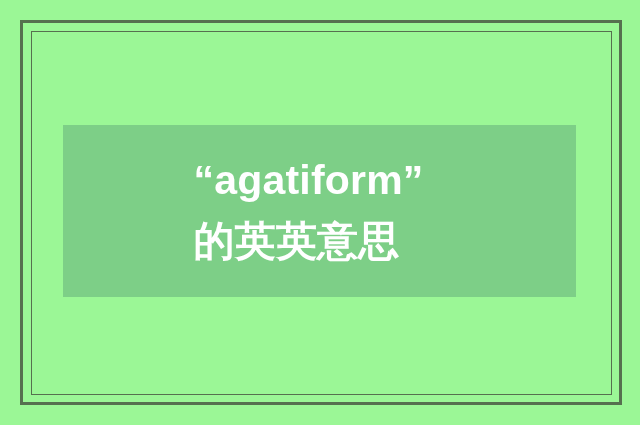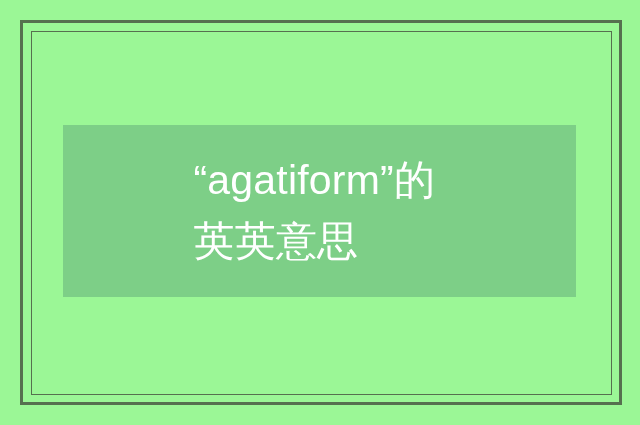--- a/index.html
+++ b/index.html
@@ -60,21 +60,21 @@
     overflow: hidden;
   }
 
   .title-text {
     width: 260px;
     margin: 0;
     padding: 0;
     color: #ffffff;
     font-family: "Liberation Sans", "DejaVu Sans", sans-serif;
     font-size: 41px;
-    font-weight: 400;
+    font-weight: 700;
     line-height: 1.48;
     letter-spacing: 0.2px;
     text-align: left;
     word-break: break-all;
     white-space: normal;
     transform: translateX(4px);
   }
 </style>
 </head>
 <body>

